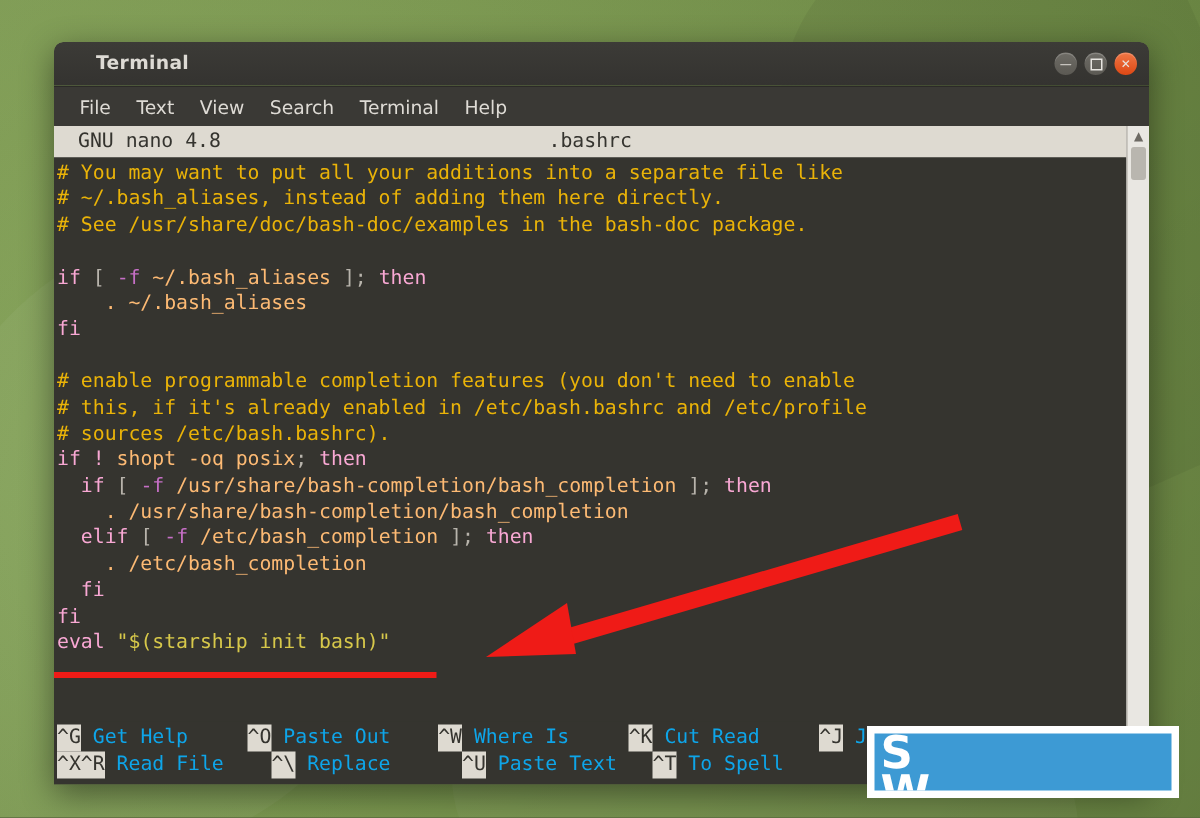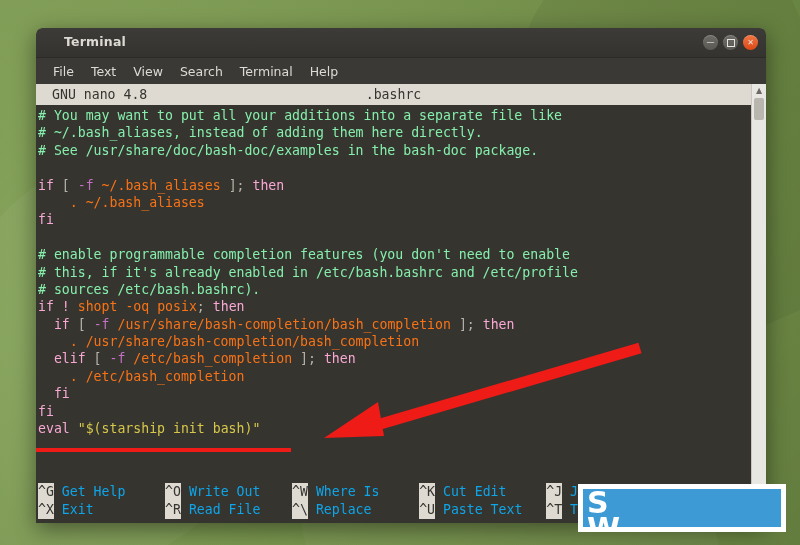--- a/index.html
+++ b/index.html
@@ -165,24 +165,24 @@
     background: #35342f;
     padding: 2px 0 0 2px;
     color: #dedad1;
     white-space: pre;
     overflow: hidden;
     position: relative;
   }
   .nano-text .ln { height: 17.4px; }
 
   
-  .c-comment { color: #86efac; }
+  .c-comment { color: #eab308; }
   .c-kw      { color: #f9a8d4; }
   .c-flag    { color: #c66fc6; }
-  .c-plain   { color: #f97316; }
+  .c-plain   { color: #fdba74; }
   .c-str     { color: #d7c84a; }
   .c-punct   { color: #b8b4ac; }
 
   
   .nano-footer {
     flex: 0 0 auto;
     background: #35342f;
     padding: 2px 0 4px 2px;
     color: #dedad1;
     font-family: "DejaVu Sans Mono", monospace;
@@ -309,27 +309,27 @@
       <div class="nano-header">
         <span class="nh-version">GNU nano 4.8</span>
         <span class="nh-file">.bashrc</span>
       </div>
 
       <div class="nano-text" id="nano-text"><div class="ln"><span class="c-comment"># You may want to put all your additions into a separate file like</span></div><div class="ln"><span class="c-comment"># ~/.bash_aliases, instead of adding them here directly.</span></div><div class="ln"><span class="c-comment"># See /usr/share/doc/bash-doc/examples in the bash-doc package.</span></div><div class="ln"><span class="c-plain"></span></div><div class="ln"><span class="c-kw">if</span><span class="c-plain"> </span><span class="c-punct">[</span><span class="c-plain"> </span><span class="c-flag">-f</span><span class="c-plain"> ~/.bash_aliases </span><span class="c-punct">];</span><span class="c-plain"> </span><span class="c-kw">then</span></div><div class="ln"><span class="c-plain">    . ~/.bash_aliases</span></div><div class="ln"><span class="c-kw">fi</span></div><div class="ln"><span class="c-plain"></span></div><div class="ln"><span class="c-comment"># enable programmable completion features (you don't need to enable</span></div><div class="ln"><span class="c-comment"># this, if it's already enabled in /etc/bash.bashrc and /etc/profile</span></div><div class="ln"><span class="c-comment"># sources /etc/bash.bashrc).</span></div><div class="ln"><span class="c-kw">if</span><span class="c-plain"> </span><span class="c-kw">!</span><span class="c-plain"> shopt </span><span class="c-plain">-oq</span><span class="c-plain"> posix</span><span class="c-punct">;</span><span class="c-plain"> </span><span class="c-kw">then</span></div><div class="ln"><span class="c-plain">  </span><span class="c-kw">if</span><span class="c-plain"> </span><span class="c-punct">[</span><span class="c-plain"> </span><span class="c-flag">-f</span><span class="c-plain"> /usr/share/bash-completion/bash_completion </span><span class="c-punct">];</span><span class="c-plain"> </span><span class="c-kw">then</span></div><div class="ln"><span class="c-plain">    . /usr/share/bash-completion/bash_completion</span></div><div class="ln"><span class="c-plain">  </span><span class="c-kw">elif</span><span class="c-plain"> </span><span class="c-punct">[</span><span class="c-plain"> </span><span class="c-flag">-f</span><span class="c-plain"> /etc/bash_completion </span><span class="c-punct">];</span><span class="c-plain"> </span><span class="c-kw">then</span></div><div class="ln"><span class="c-plain">    . /etc/bash_completion</span></div><div class="ln"><span class="c-plain">  </span><span class="c-kw">fi</span></div><div class="ln"><span class="c-kw">fi</span></div><div class="ln"><span class="c-kw">eval</span><span class="c-plain"> </span><span class="c-str">"$(starship init bash)"</span></div></div>
 
       <div class="nano-footer">
         <div class="frow" id="shortcut-row-1">
             <div class="cell"><span class="key">^G</span><span class="lbl"> Get Help     </span></div>
-            <div class="cell"><span class="key">^O</span><span class="lbl"> Write Out    </span></div>
+            <div class="cell"><span class="key">^O</span><span class="lbl"> Paste Out    </span></div>
             <div class="cell"><span class="key">^W</span><span class="lbl"> Where Is     </span></div>
-            <div class="cell"><span class="key">^K</span><span class="lbl"> Cut Edit     </span></div>
+            <div class="cell"><span class="key">^K</span><span class="lbl"> Cut Read     </span></div>
             <div class="cell"><span class="key">^J</span><span class="lbl"> Justify      </span></div>
           </div>
         <div class="frow" id="shortcut-row-2">
-            <div class="cell"><span class="key">^X</span><span class="lbl"> Exit         </span></div>
+            <div class="cell"><span class="key">^X</span></div>
             <div class="cell"><span class="key">^R</span><span class="lbl"> Read File    </span></div>
             <div class="cell"><span class="key">^\</span><span class="lbl"> Replace      </span></div>
             <div class="cell"><span class="key">^U</span><span class="lbl"> Paste Text   </span></div>
             <div class="cell"><span class="key">^T</span><span class="lbl"> To Spell     </span></div>
           </div>
       </div>
 
     </div>
 
     <div class="term-scroll">

